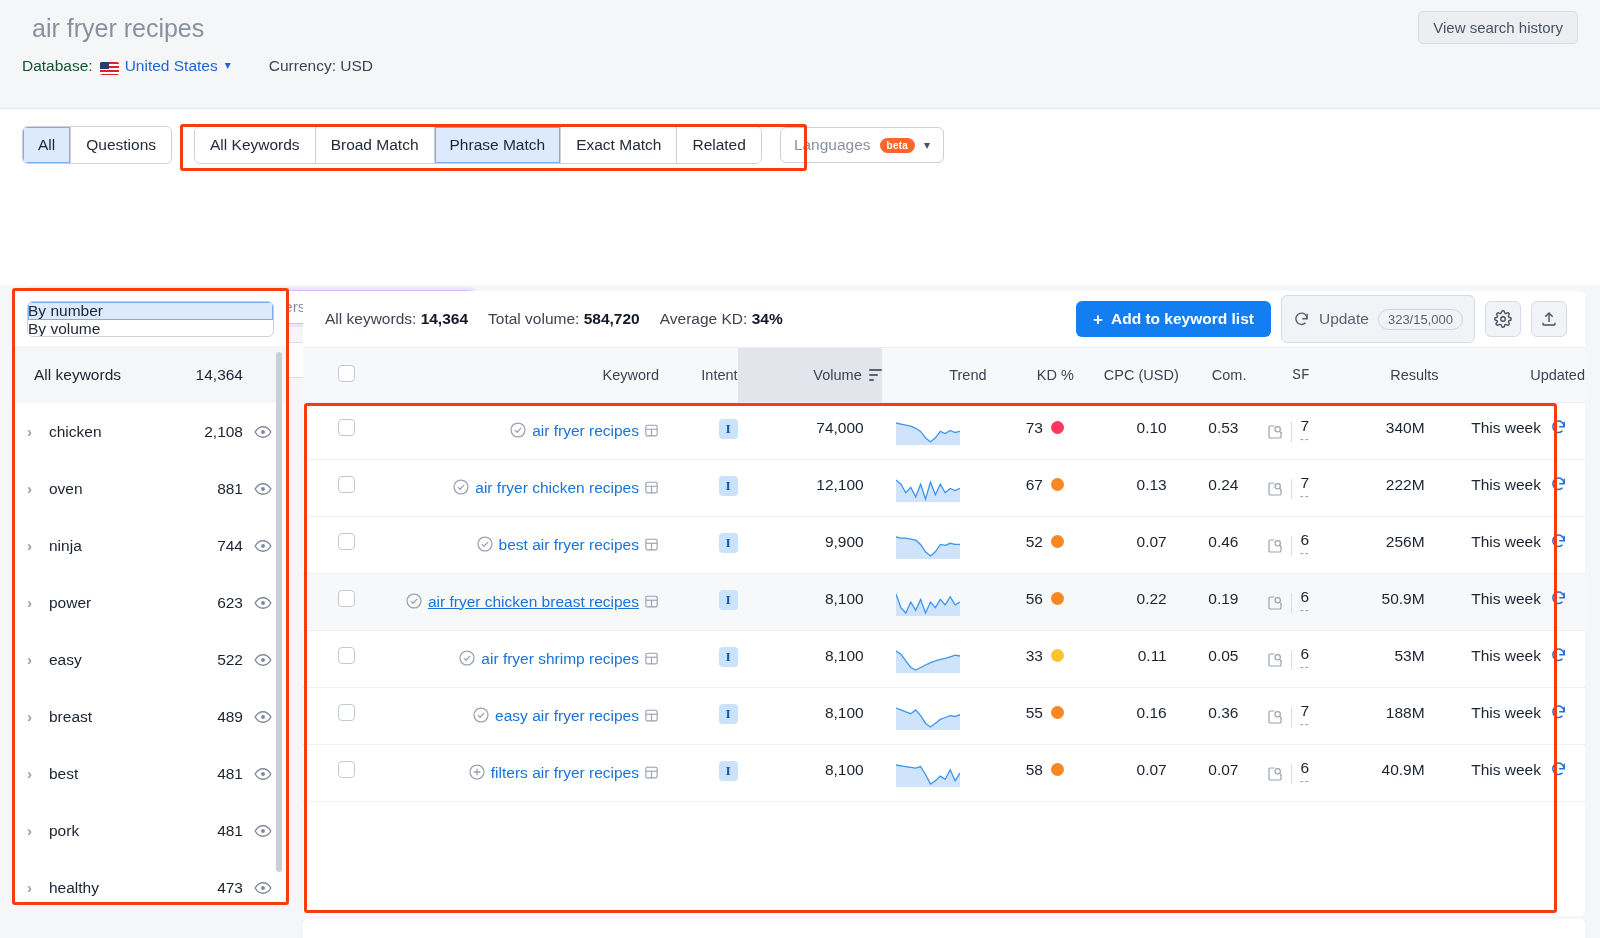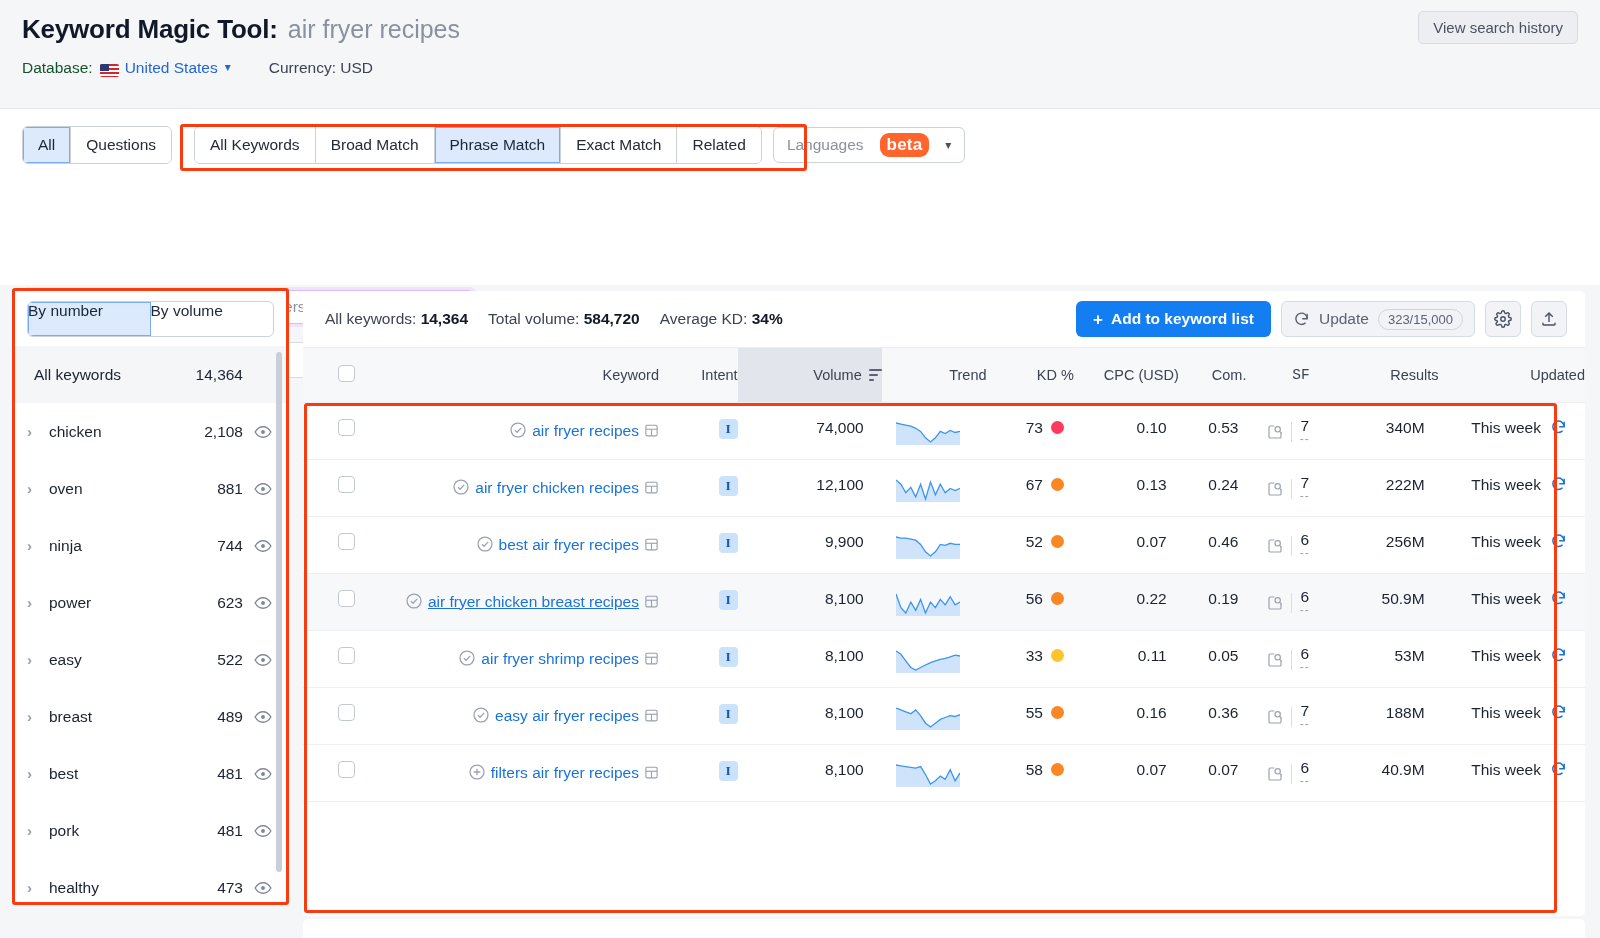--- a/index.html
+++ b/index.html
@@ -50,26 +50,26 @@
   }
   .seg > .seg-btn:last-child { border-right:none; }
   .seg-btn.active { background:#ddeafd; color:#1b2638; box-shadow: inset 0 0 0 1px #7aadf0; }
 
   .redbox { position:absolute; border:3px solid #f93b10; border-radius:3px; pointer-events:none;}
   #redbox-match { left:180px; top:124px; width:627px; height:47px; }
   #redbox-sidebar { left:12px; top:288px; width:277px; height:617px; }
   #redbox-table { left:304px; top:403px; width:1253px; height:510px; }
 
   .lang-btn {
-    display:flex; align-items:center; gap:16px; margin-left:11px; height:36px;
+    display:flex; align-items:center; gap:9px; margin-left:18px; height:36px;
     border:1px solid #ccd1da; border-radius:6px; background:#fff; padding:0 13px;
     font-size:15.5px; color:#8a919e; cursor:pointer;
   }
   .beta {
-    background:#ff642d; color:#fff; font-size:17px; font-weight:700;
+    background:#ff642d; color:#fff; font-size:10px; font-weight:700;
     border-radius:9px; padding:2px 7px; letter-spacing:.2px;
   }
   .chev { color:#4a5161; font-size:12px; }
 
   .ai-row { position:absolute; left:22px; top:178px; }
   .ai-wrap {
     display:flex; align-items:center; background:#f0e3fd; border-radius:7px;
     height:40px; padding-right:3px;
   }
   .ai-label { font-size:14.5px; color:#7b3fe4; padding:0 11px 0 13px; }
@@ -87,21 +87,21 @@
     height:36px; padding:0 13px; font-size:15.5px; color:#8a919e; cursor:pointer;
   }
 
   
   .sidebar {
     position:absolute; left:15px; top:291px; width:271px; height:611px;
     background:#fff; border-radius:5px; overflow:hidden;
     display:flex; flex-direction:column;
   }
   .side-tabs { padding:10px 12px 9px 12px; }
-  .side-seg { display:flex; border:1px solid #ccd1da; border-radius:6px; overflow:hidden; height:36px;}
+  .side-seg { display:flex; border:1px solid #ccd1da; border-radius:6px; overflow:hidden; height:36px;flex-direction:column;}
   .side-seg .seg-btn { flex:1; justify-content:center; font-size:15.5px; }
   .side-list { flex:1; overflow:hidden; position:relative; }
   .side-row {
     display:flex; align-items:center; height:57px; padding:0 14px 0 12px;
     border-bottom:none; font-size:15.5px;
   }
   .side-row.all { background:#f5f6f8; padding-left:19px; }
   .side-arrow { width:22px; color:#97a0b0; font-size:15px; font-weight:600; }
   .side-name { flex:1; color:#1b2330; }
   .side-count { color:#1b2330; margin-right:11px; }
@@ -122,21 +122,21 @@
   }
   .stat { font-size:15.5px; color:#3c4353; margin-right:20px; }
   .stat b { color:#111827; font-weight:700; }
   .btn-add {
     display:flex; align-items:center; gap:8px; background:#137ef2; color:#fff;
     border-radius:6px; height:36px; padding:0 17px; font-size:15.5px; font-weight:600;
     margin-left:auto; cursor:pointer; white-space:nowrap;
   }
   .btn-update {
     display:flex; align-items:center; gap:9px; border:1px solid #d7dbe2; background:#f2f3f6;
-    border-radius:6px; height:36px; padding:13px 11px; font-size:15.5px; color:#5b6272;
+    border-radius:6px; height:48px; padding:13px 11px; font-size:15.5px; color:#5b6272;
     margin-left:10px; cursor:pointer;
   }
   .quota {
     border:1px solid #cfd4dd; border-radius:11px; font-size:13px; color:#5b6272;
     padding:2px 9px; background:#f2f3f6;
   }
   .icon-btn {
     display:flex; align-items:center; justify-content:center;
     width:36px; height:36px; border:1px solid #d7dbe2; border-radius:6px;
     background:#f2f3f6; margin-left:10px; color:#4a5161; cursor:pointer;
@@ -218,21 +218,20 @@
     background:#fff; border-radius:5px 5px 0 0; overflow:hidden;
   }
 </style>
 </head>
 <body>
 
 <div class="page">
 
   <div class="header">
     <div class="title-row">
-      <span class="title-main">Keyword Magic Tool:</span>
       <span class="title-sub">air fryer recipes</span>
     </div>
     <button class="view-history">View search history</button>
     <div class="meta-row">
       <span class="meta-label">Database:</span>
       <span class="flag"></span>
       <span class="db-link">United States</span>
       <span class="caret">▾</span>
       <span class="currency">Currency: USD</span>
     </div>

